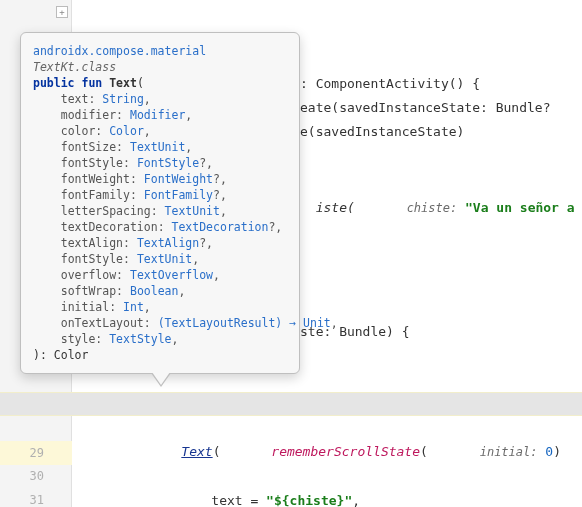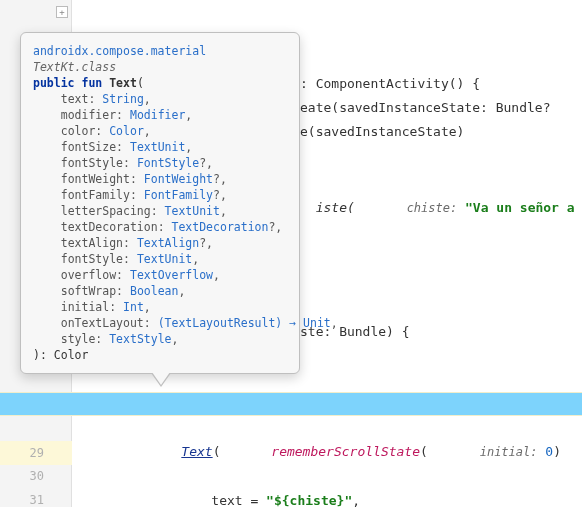--- a/index.html
+++ b/index.html
@@ -63,21 +63,21 @@
   .num { color:#1565c0; }
   .underline { text-decoration: underline; font-style:italic; color:#183691;}
   .import-fold {
     border:1px solid #cfcfcf;
     border-radius:3px;
     padding:0 6px;
     color:#888;
     background:#fafafa;
   }
   .hl-line {
-    background:#7dd3fc;
+    background:#e5e5e5;
     border-top:1px solid #f2eecb;
     border-bottom:1px solid #f2eecb;
   }
   .hl-gutter { background:#fdf8d8; }
   .caret-mark {
     position:absolute;
     color:#888;
     font-size:14px;
   }
   

